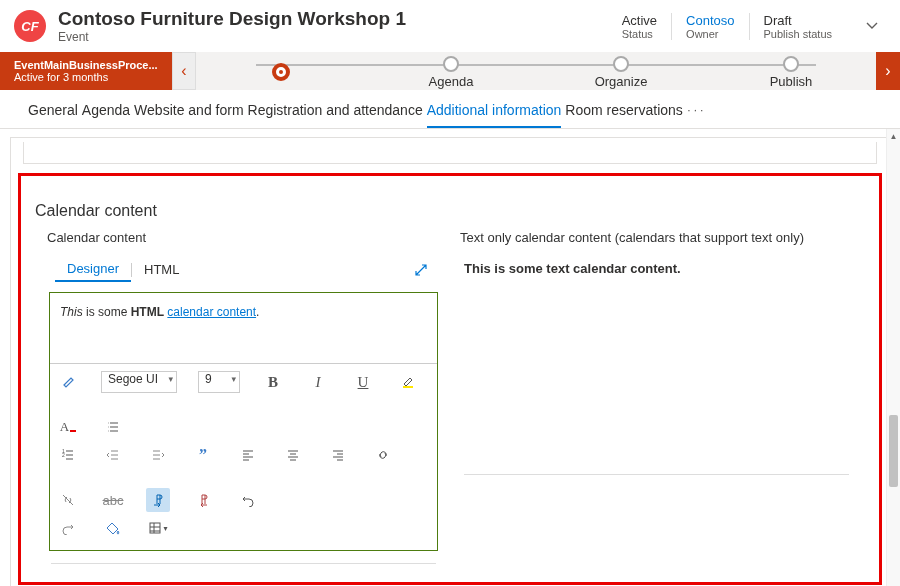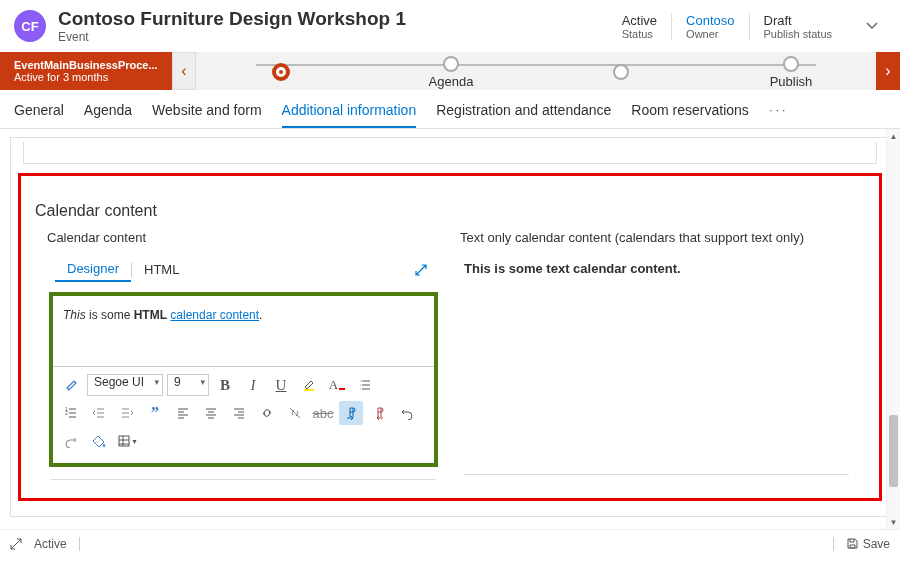--- a/index.html
+++ b/index.html
@@ -1,19 +1,19 @@
 <!DOCTYPE html>
 <html><head>
   <meta charset="utf-8">
   <style>
     * { box-sizing: border-box; margin: 0; padding: 0; }
     body { font-family: "Segoe UI", sans-serif; font-size: 13px; color: #323130; background: #fff; width: 900px; }
     
     .header { display: flex; align-items: center; padding: 8px 14px; gap: 12px; }
-    .avatar { width: 32px; height: 32px; border-radius: 50%; background: #8b5cf6; color: #fff; display: flex; align-items: center; justify-content: center; font-size: 13px; font-weight: 600; }
+    .avatar { width: 32px; height: 32px; border-radius: 50%; background: #ef4444; color: #fff; display: flex; align-items: center; justify-content: center; font-size: 13px; font-weight: 600; font-style: italic; }
     .title-block { flex: 1; }
     .page-title { font-size: 19px; font-weight: 600; }
     .page-subtitle { font-size: 12px; color: #605e5c; }
     .meta { display: flex; gap: 0; align-items: center; }
     .meta-item { padding: 0 14px; border-left: 1px solid #ddd; }
     .meta-item:first-child { border-left: none; }
     .meta-value { font-size: 13px; }
     .meta-label { font-size: 11px; color: #605e5c; }
     .meta-link { color: #0078d4; }
     .chevron { width: 28px; height: 28px; display: flex; align-items: center; justify-content: center; cursor: pointer; color: #605e5c; }
@@ -24,48 +24,48 @@
     .bpf-current .t2 { font-size: 11px; }
     .bpf-nav { width: 24px; height: 100%; background: #eee; border: 1px solid #ddd; display:flex; align-items:center; justify-content:center; cursor:pointer; color:#c83b11; font-size:16px; }
     .bpf-nav.right { background: #c83b11; color: #fff; border: none; }
     .bpf-stages { flex: 1; display: flex; height: 100%; align-items: center; position: relative; }
     .bpf-line { position: absolute; top: 12px; left: 60px; right: 60px; height: 2px; background: #bbb; z-index: 0; }
     .bpf-stage { flex: 1; text-align: center; position: relative; z-index: 1; cursor: pointer; font-size: 13px; }
     .bpf-dot { width: 16px; height: 16px; border-radius: 50%; background: #fff; border: 2px solid #aaa; margin: 3px auto 2px; }
     .bpf-stage.active .bpf-dot { border: 4px solid #c83b11; width: 18px; height: 18px; position: relative; }
     .bpf-stage.active .bpf-dot::after { content: ""; position: absolute; inset: 3px; background: #c83b11; border-radius: 50%; }
     
-    .tabs { display: flex; gap: 20px; padding: 6px 14px 0; border-bottom: 1px solid #e1dfdd; }
+    .tabs { display: flex; gap: 4px; padding: 6px 28px 0; border-bottom: 1px solid #e1dfdd; }
     .tab { padding: 6px 0 8px; cursor: pointer; font-size: 14px; }
     .tab.active { border-bottom: 2px solid #0078d4; color: #0078d4; font-weight: 400; }
     .tab-more { padding: 6px 0 8px; cursor: pointer; letter-spacing: 2px; color: #605e5c; }
     
     .content-wrap { padding: 4px; position: relative; }
     .content { border: 1px solid #e1dfdd; margin: 4px 6px 8px; padding-bottom: 10px; }
     .prev-card-stub { height: 22px; margin: 4px 12px 12px; border: 1px solid #e1dfdd; border-top: none; }
     .highlight { outline: 3px solid #e80000; margin: 0 10px 8px; padding: 20px 10px 18px; }
     .section-title { font-size: 16px; font-weight: 400; color: #333; padding: 6px 4px 10px; }
     .cols { display: flex; gap: 20px; padding: 0 16px; }
     .col { flex: 1; }
     .field-label { font-size: 13px; color: #333; margin-bottom: 8px; }
     .text-value { font-size: 13px; font-weight: 600; padding: 8px 4px; }
     
     .editor-tabs { display: flex; align-items: center; gap: 0; padding: 4px 8px; }
     .etab { padding: 4px 12px; font-size: 13px; cursor: pointer; }
     .etab.active { color: #0078d4; border-bottom: 2px solid #0078d4; }
     .etab-sep { width: 1px; height: 14px; background: #ccc; }
     .expand-icon { margin-left: auto; color: #0078d4; cursor: pointer; padding: 4px; }
     
-    .editor-box { border: 4px solid #4d7c0f; margin: 6px 2px 12px; }
+    .editor-box { border: 1px solid #4d7c0f; margin: 6px 2px 12px; }
     .editor-area { min-height: 70px; padding: 12px 10px; font-size: 12px; }
     .editor-area em { font-style: italic; }
     .editor-area b { font-weight: 700; }
     .editor-area u { color: #0078d4; text-decoration: underline; }
     .toolbar { border-top: 1px solid #ccc; padding: 6px; }
-    .toolbar-row { display: flex; align-items: center; gap: 4px; flex-wrap: wrap; margin-bottom: 4px; }
+    .toolbar-row { display: flex; align-items: center; gap: 21px; flex-wrap: wrap; margin-bottom: 4px; }
     .tbtn { width: 24px; height: 24px; display: flex; align-items: center; justify-content: center; cursor: pointer; font-size: 13px; color: #555; border-radius: 2px; }
     .tbtn.active { background: #c7e0f4; }
     .tselect { height: 22px; border: 1px solid #ccc; padding: 0 16px 0 6px; font-size: 12px; background: #fff; cursor: pointer; position: relative; min-width: 42px; }
     .tselect.font { min-width: 76px; }
     .tselect::after { content: "▾"; position: absolute; right: 3px; top: 2px; font-size: 9px; color: #666; }
     .bold { font-weight: 700; font-family: serif; font-size: 15px; }
     .italic { font-style: italic; font-family: serif; font-size: 15px; }
     .underline-s { text-decoration: underline; font-family: serif; font-size: 15px; }
     .strikethrough { text-decoration: line-through; color: #888; }
     
@@ -121,35 +121,36 @@
     <div class="bpf-line"></div>
     <div class="bpf-stage active">
       <div class="bpf-dot"></div>
     </div>
     <div class="bpf-stage">
       <div class="bpf-dot"></div>
       <div>Agenda</div>
     </div>
     <div class="bpf-stage">
       <div class="bpf-dot"></div>
+      <div>Organize</div>
     </div>
     <div class="bpf-stage">
       <div class="bpf-dot"></div>
       <div>Publish</div>
     </div>
   </div>
   <div class="bpf-nav right">›</div>
 </div>
 
 <div class="tabs">
   <div class="tab">General</div>
   <div class="tab">Agenda</div>
   <div class="tab">Website and form</div>
+  <div class="tab">Registration and attendance</div>
   <div class="tab active">Additional information</div>
-  <div class="tab">Registration and attendance</div>
   <div class="tab">Room reservations</div>
   <div class="tab-more">···</div>
 </div>
 
 <div class="content-wrap">
   <div class="content">
     <div class="prev-card-stub"></div>
     <div class="highlight">
       <div class="section-title">Calendar content</div>
       <div class="cols">

